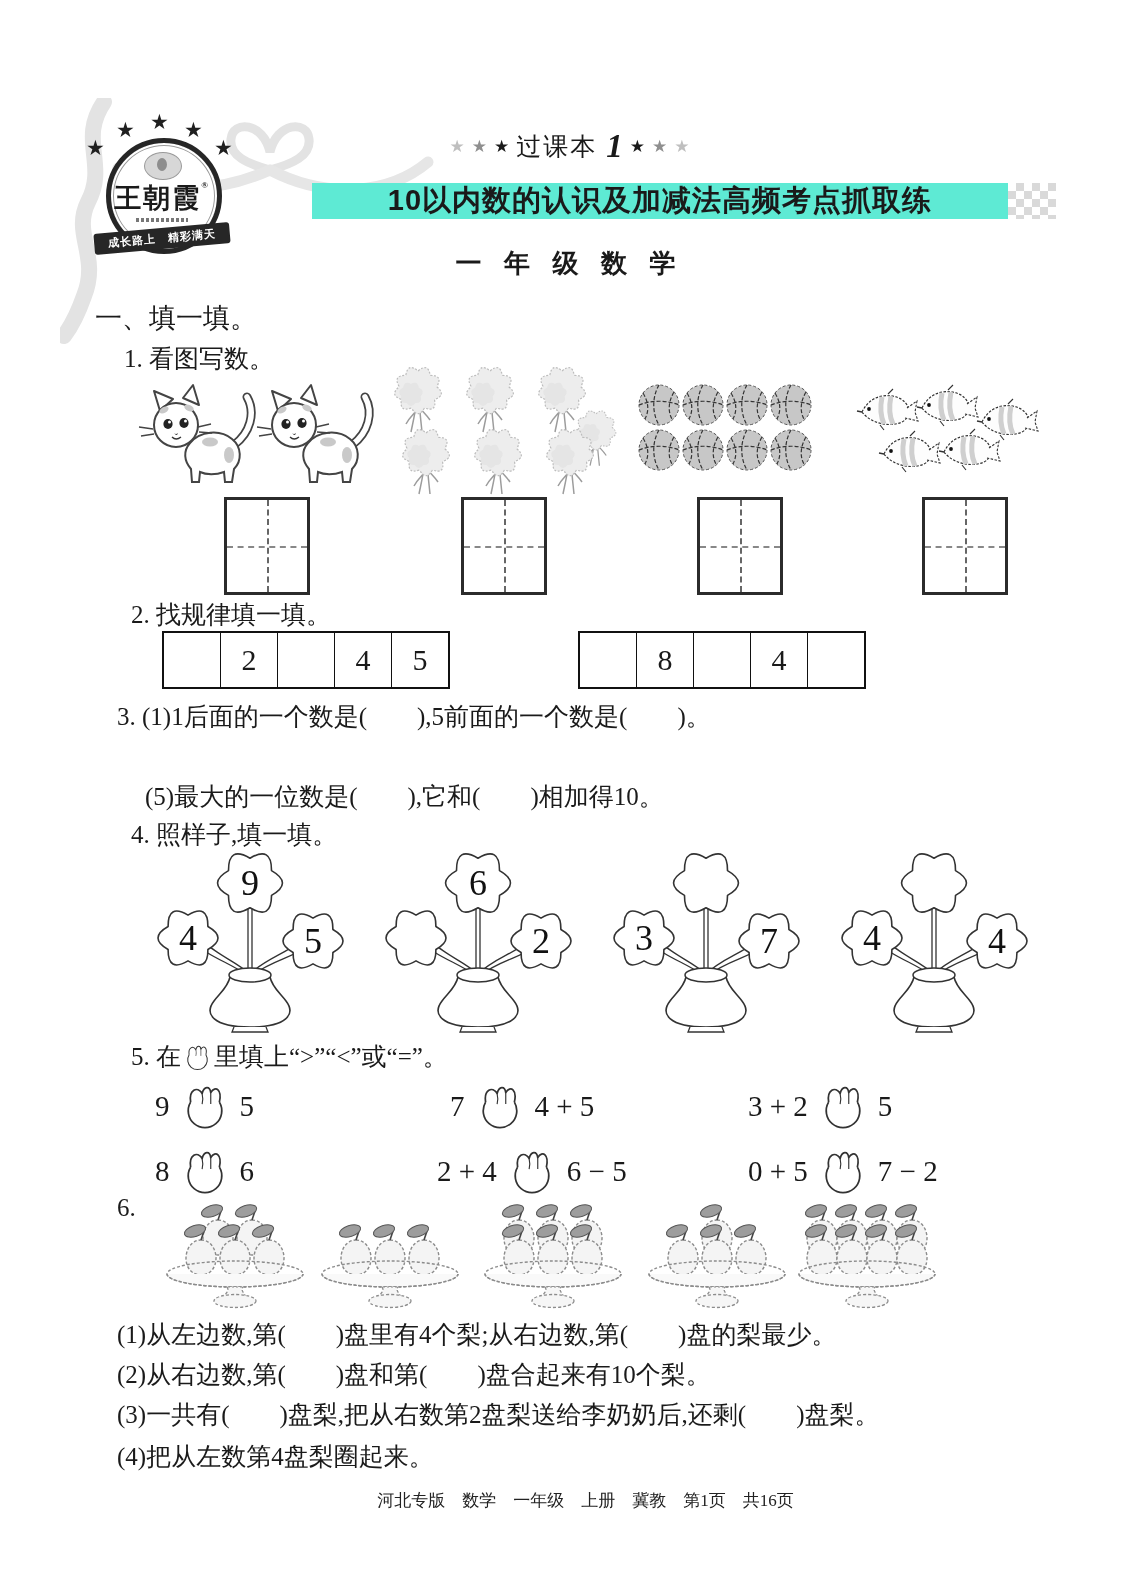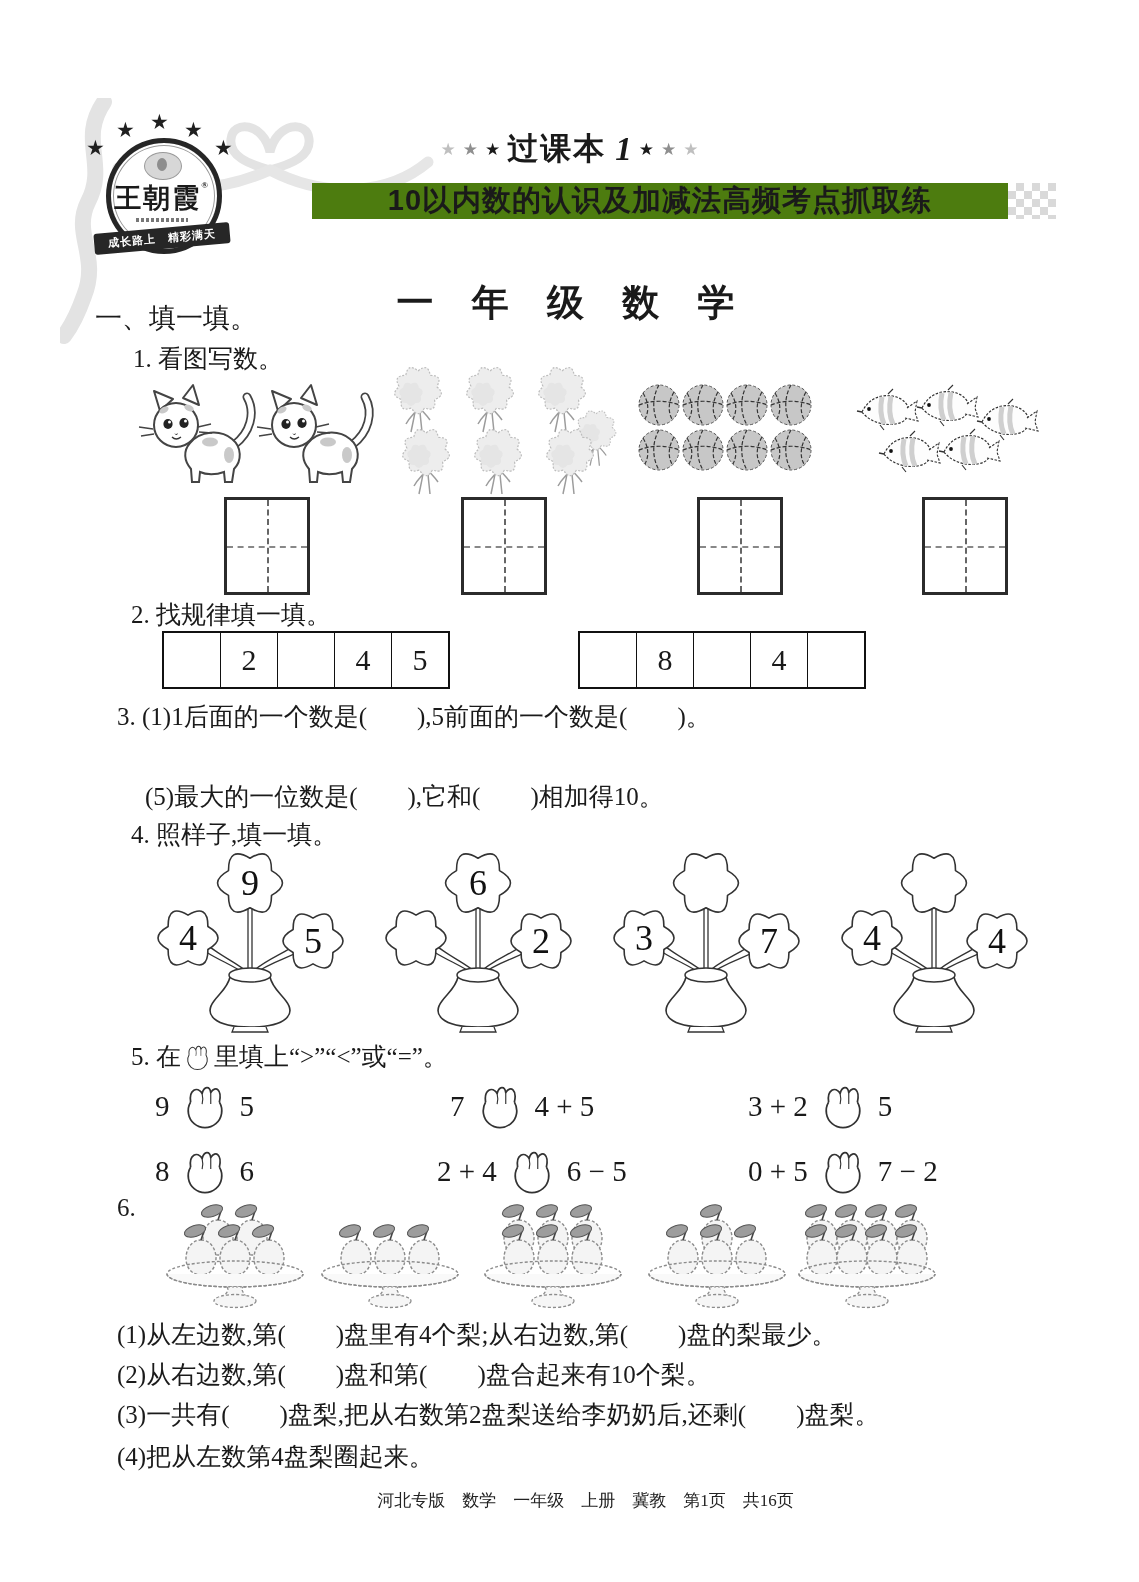--- a/index.html
+++ b/index.html
@@ -3,31 +3,31 @@
 <meta charset="utf-8">
 <style>
   html,body{margin:0;padding:0;background:#f0f0f0;}
   .page{position:relative;width:1139px;height:1582px;margin:0 auto;background:#fff;
         font-family:"Liberation Serif",serif;color:#1a1a1a;overflow:hidden;}
   .abs{position:absolute;}
 
   
   .series-line{position:absolute;top:128px;left:0;width:100%;display:flex;justify-content:center;
                align-items:center;gap:7px;}
-  .series-title{font-weight:bold;font-size:31px;letter-spacing:2px;}
+  .series-title{font-weight:normal;font-size:25px;letter-spacing:2px;}
   .series-num{font-style:italic;font-weight:bold;font-size:33px;padding-left:2px;}
   .star{font-size:17px;line-height:1;}
   .st-l{color:#bfbfbf}.st-m{color:#8f8f8f}.st-d{color:#1a1a1a}
-  .title-bar{position:absolute;left:312px;top:183px;width:696px;height:36px;background:#4d7c0f;
+  .title-bar{position:absolute;left:312px;top:183px;width:696px;height:36px;background:#5eead4;
              display:flex;align-items:center;justify-content:center;}
   .title-bar span{font-family:"Liberation Sans",sans-serif;font-weight:bold;font-size:29px;letter-spacing:1px;}
   .checker{position:absolute;left:1008px;top:183px;width:48px;height:36px;
            background:conic-gradient(#d9d9d9 25%,transparent 0 50%,#d9d9d9 0 75%,transparent 0) 0 0/16px 16px;}
   .subtitle{position:absolute;top:246px;left:0;width:100%;text-align:center;
-            font-family:Liberation Mono, monospace;font-weight:bold;font-size:37px;letter-spacing:8px;margin-top:32px;}
+            font-family:Liberation Serif, serif;font-weight:bold;font-size:26px;letter-spacing:8px;}
 
   
   .badge{position:absolute;left:84px;top:110px;width:156px;height:156px;}
   .badge .bstar{position:absolute;font-size:21px;color:#1f1f1f;}
   .badge .ring{position:absolute;left:22px;top:28px;width:106px;height:106px;border:5px solid #262626;
                border-radius:50%;background:#fff;box-shadow:inset 0 0 0 2px #fff,inset 0 0 0 3px #9a9a9a;}
   .badge .portrait{position:absolute;left:60px;top:42px;width:36px;height:26px;border-radius:50%;
                    background:#d7d7d7;border:1px solid #9a9a9a;}
   .badge .portrait i{position:absolute;left:12px;top:5px;width:10px;height:13px;border-radius:50%;background:#8d8d8d;}
   .badge .brand{position:absolute;left:30px;top:70px;width:96px;text-align:center;font-weight:bold;
@@ -100,21 +100,21 @@
 
   <div class="title-bar">
     <span>10以内数的认识及加减法高频考点抓取练</span>
   </div>
   <div class="checker"></div>
 
   <div class="subtitle">一 年 级 数 学</div>
 
   <div class="sec-head">一、填一填。</div>
 
-  <div class="qline" style="left:133px;top:342px">1. 看图写数。</div>
+  <div class="qline" style="left:124px;top:342px">1. 看图写数。</div>
   <div class="abs" style="left:140px;top:385px" id="g-cats"><svg width="240" height="110" viewBox="0 0 240 110" style="overflow:visible">
         <g transform="translate(8,0)">
           <path d="M 86,60 C 102,48 108,28 99,12" stroke="#444" stroke-width="9" fill="none" stroke-linecap="round"></path>
           <path d="M 86,60 C 102,48 108,28 99,12" stroke="#fff" stroke-width="5.5" fill="none" stroke-linecap="round"></path>
           <path d="M 42,58 C 52,46 72,44 84,54 C 94,62 94,76 86,84 L 84,97 L 77,97 L 76,87 C 68,90 58,90 52,87 L 51,97 L 44,97 L 43,84 C 36,76 35,66 42,58 Z" fill="#fff" stroke="#444" stroke-width="2"></path>
           <ellipse cx="62" cy="57" rx="8" ry="4.5" fill="#c9c9c9"></ellipse>
           <ellipse cx="81" cy="70" rx="5" ry="8" fill="#c9c9c9"></ellipse>
           <path d="M 12,26 L 6,6 L 25,14 Z" fill="#fff" stroke="#444" stroke-width="2" stroke-linejoin="round"></path>
           <path d="M 35,13 L 45,0 L 51,20 Z" fill="#fff" stroke="#444" stroke-width="2" stroke-linejoin="round"></path>
           <circle cx="28" cy="40" r="22" fill="#fff" stroke="#444" stroke-width="2"></circle>

